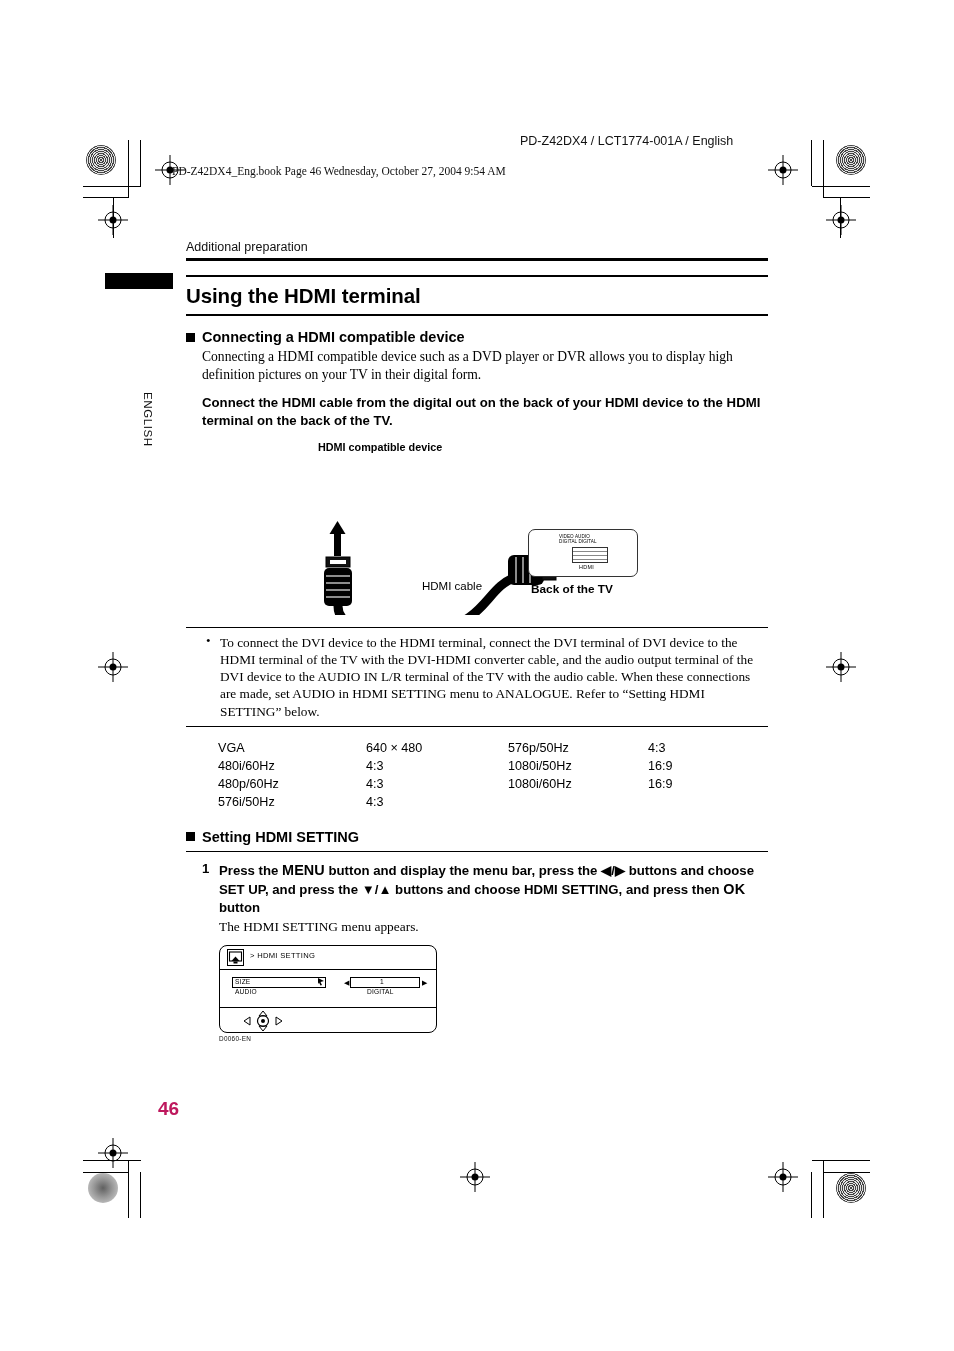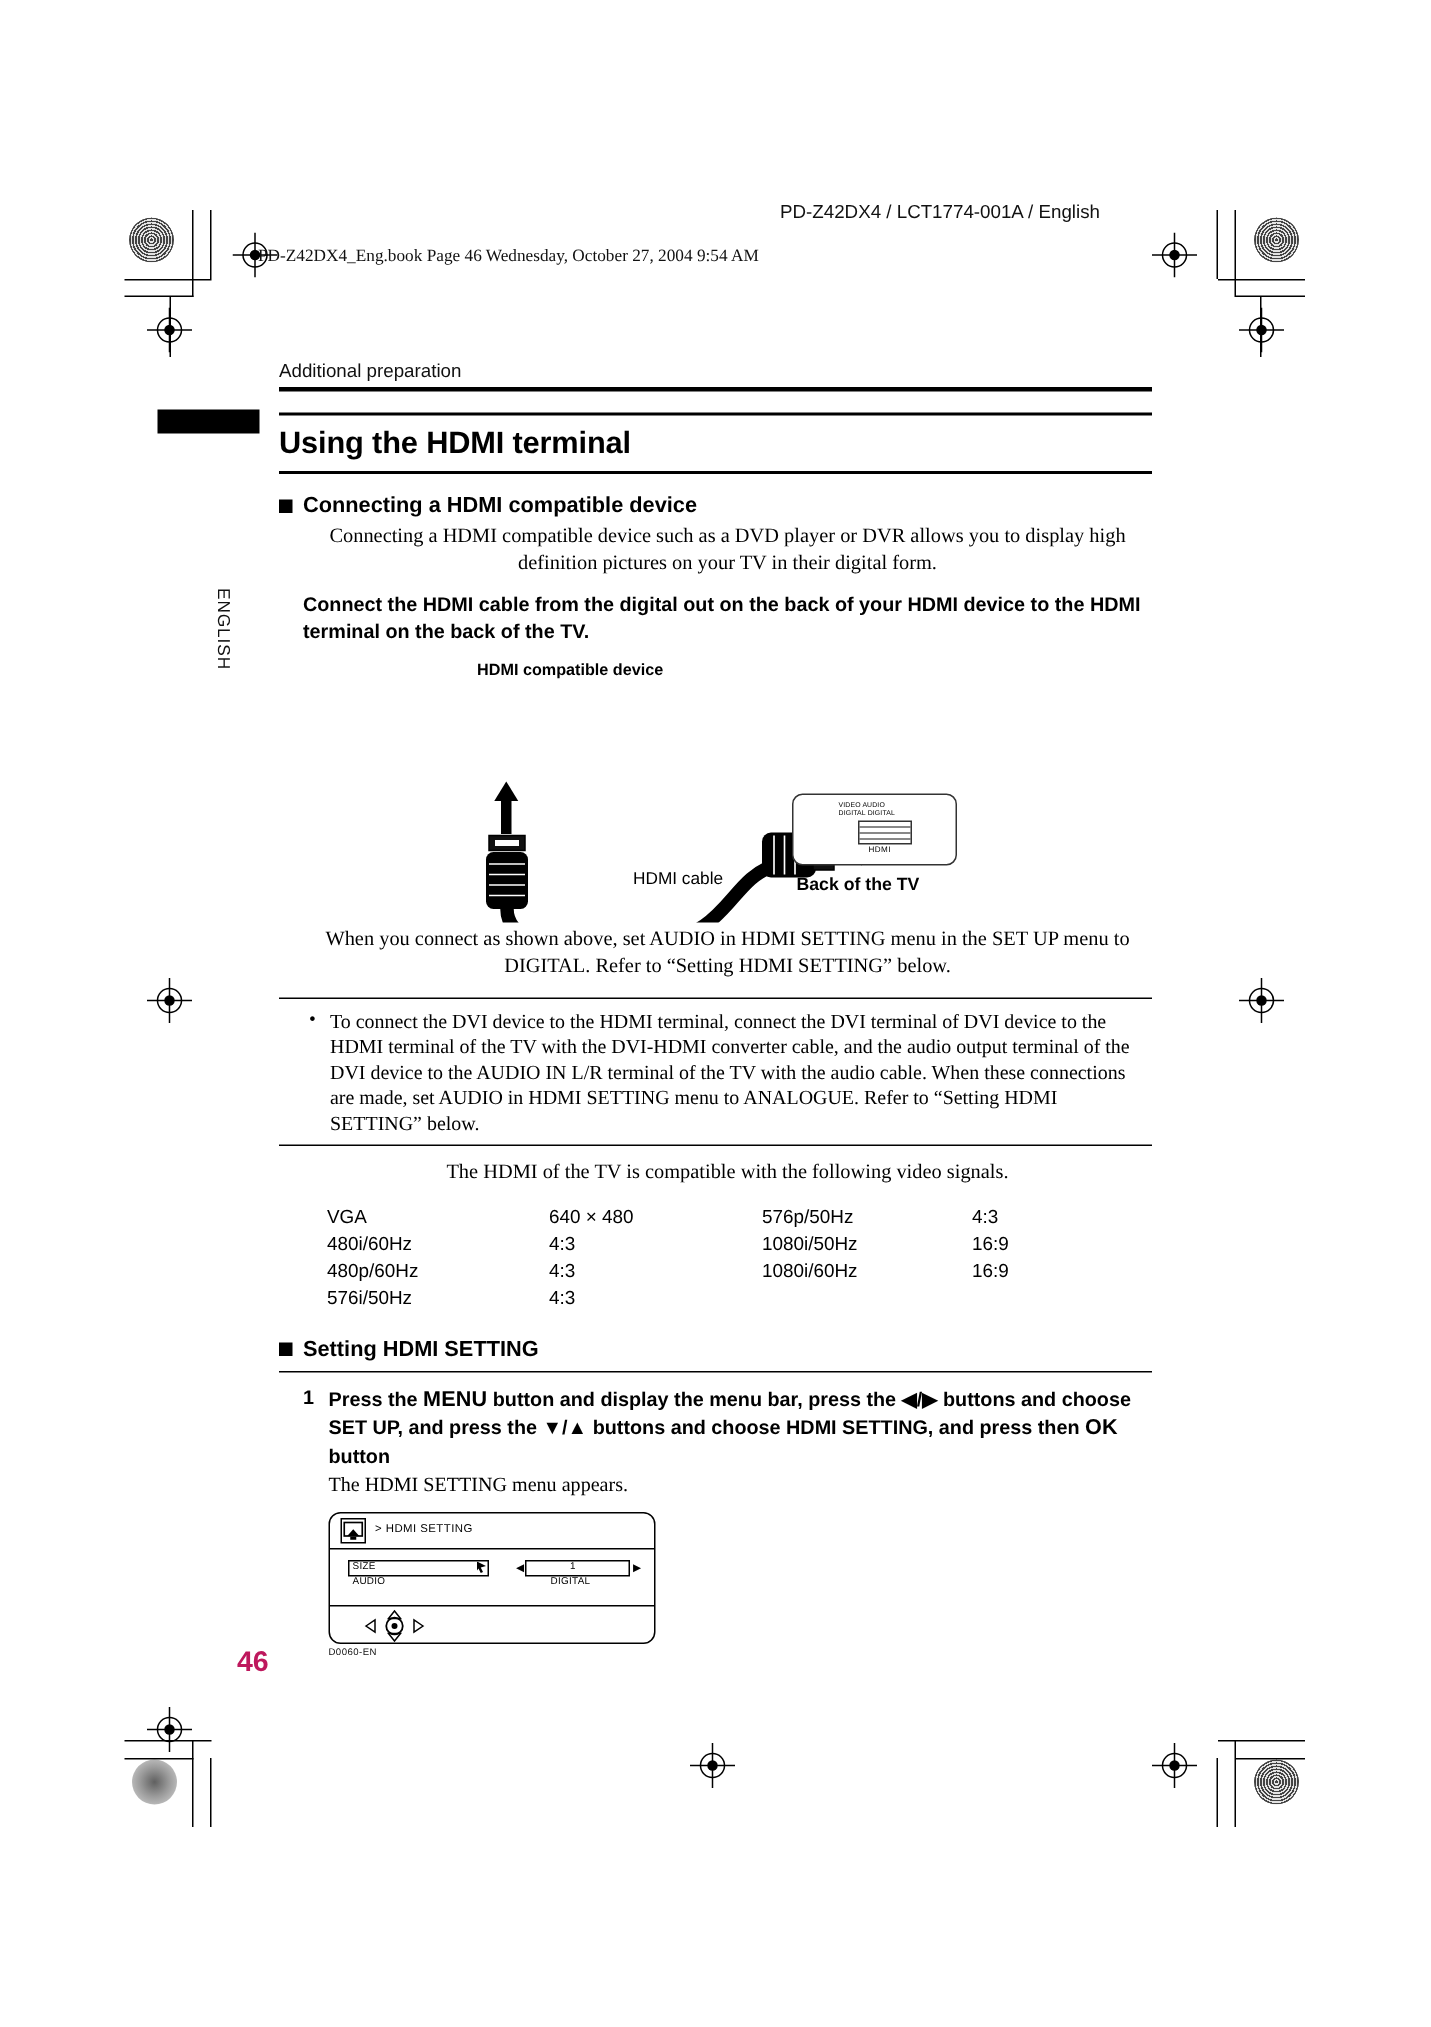--- a/index.html
+++ b/index.html
@@ -79,21 +79,21 @@
     font-family: "Liberation Sans", sans-serif;
     font-size: 14.5px; font-weight: bold;
     margin: 13px 0 3px 0; color: #000;
     display: flex; align-items: center; gap: 7px;
   }
   .sqbullet { width: 9px; height: 9px; background: #000; display: inline-block; flex: none; }
 
   p.body {
     font-family: "Liberation Serif", serif;
     font-size: 13.6px; line-height: 1.3;
-    margin: 2px 0 0 16px; color: #000; text-align: center;
+    margin: 2px 0 0 16px; color: #000; text-align: left;
   }
   p.bold-body {
     font-family: "Liberation Sans", sans-serif;
     font-size: 13.2px; font-weight: bold; line-height: 1.33;
     margin: 11px 0 0 16px; color: #000;
   }
 
   
   .diagram { position: relative; height: 178px; margin: 8px 0 0 0; }
   .dg-label-top {
@@ -420,31 +420,29 @@
           <div>DIGITAL   DIGITAL</div>
         </div>
         <div class="tv-port"></div>
         <div class="tv-hdmi-lbl">HDMI</div>
       </div>
 
       <div class="cable-lbl">HDMI cable</div>
       <div class="tv-lbl">Back of the TV</div>
     </div>
 
-    <p class="body" style="margin-left:16px;">When you connect as shown above, set AUDIO in HDMI SETTING menu in the SET UP menu to DIGITAL. Refer to “Setting HDMI SETTING” below.</p>
 
     <div class="notice">
       <div class="rule-thin"></div>
       <ul>
         <li>To connect the DVI device to the HDMI terminal, connect the DVI terminal of DVI device to the HDMI terminal of the TV with the DVI-HDMI converter cable, and the audio output terminal of the DVI device to the AUDIO IN L/R terminal of the TV with the audio cable. When these connections are made, set AUDIO in HDMI SETTING menu to ANALOGUE. Refer to “Setting HDMI SETTING” below.</li>
       </ul>
       <div class="rule-thin"></div>
     </div>
 
-    <p class="body tight">The HDMI of the TV is compatible with the following video signals.</p>
 
     <table class="signals">
       <tbody>
         <tr>
           <td class="c0">VGA</td>
           <td class="c1">640 × 480</td>
           <td class="c2">576p/50Hz</td>
           <td class="c3">4:3</td>
         </tr>
         <tr>

